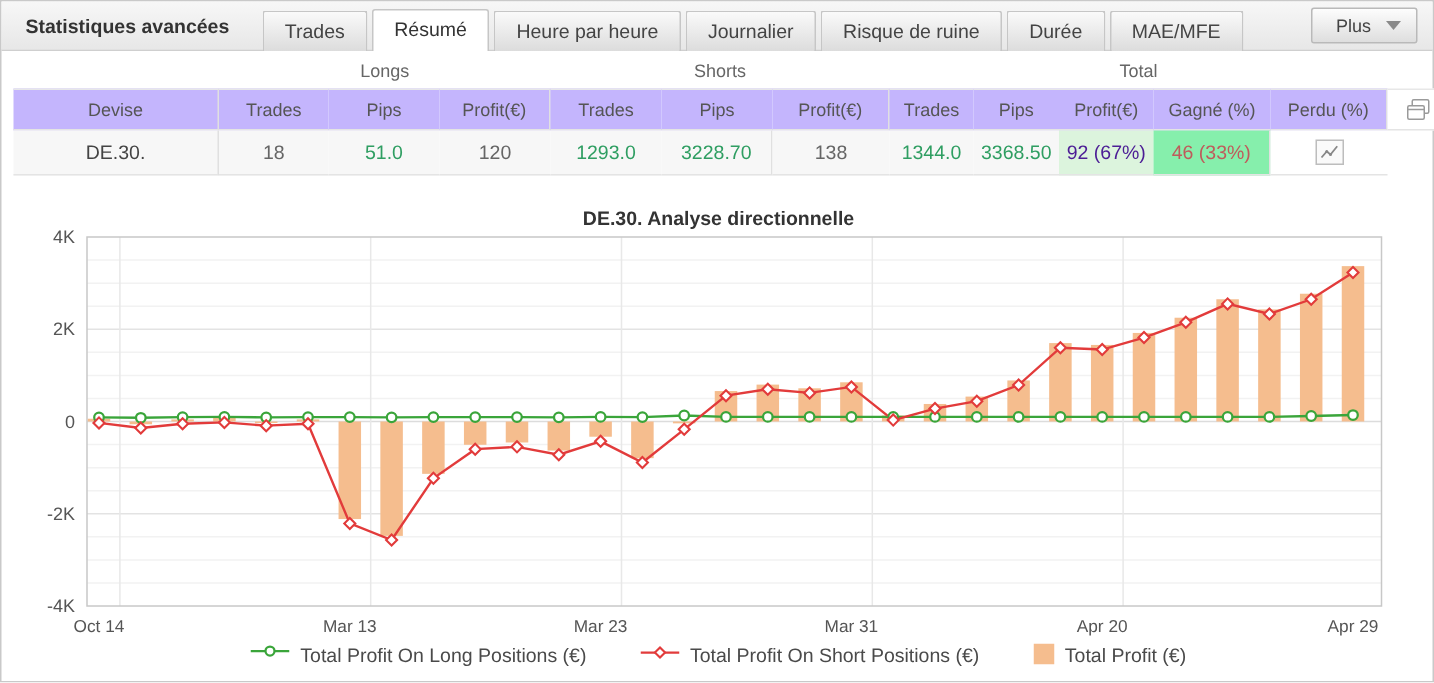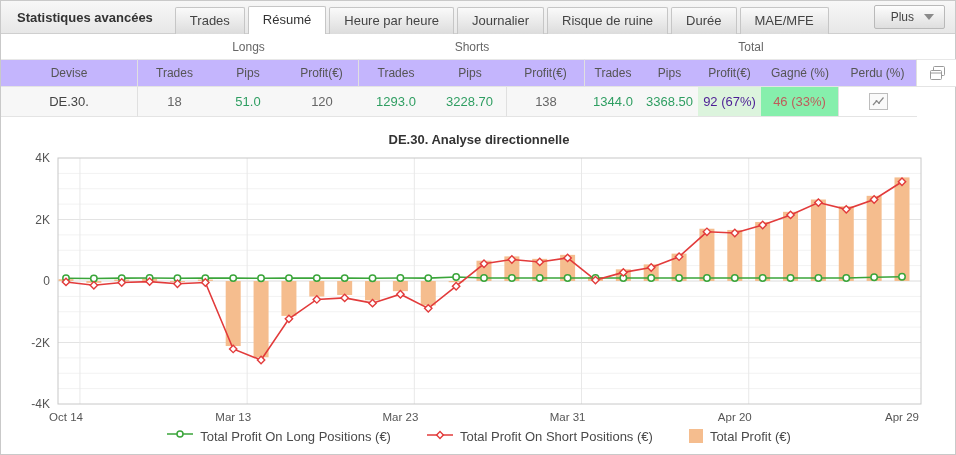--- a/index.html
+++ b/index.html
@@ -16,37 +16,37 @@
          border-radius:2px 2px 0 0; background:linear-gradient(#fafafa,#dcdcdc); margin-bottom:-1px;
          white-space:nowrap; cursor:pointer; }
   .tab.active { background:#fff; color:#333; position:relative; z-index:2; padding-bottom:7px; }
   .more-btn { margin-left:auto; margin-right:10px; align-self:center; display:flex; align-items:center;
               gap:10px; padding:4px 10px 4px 16px; font-size:12px; color:#444; border:1px solid #b9b9b9;
               border-radius:2px; background:linear-gradient(#fdfdfd,#dedede); cursor:pointer; }
   .caret { width:0; height:0; border-left:5px solid transparent; border-right:5px solid transparent;
            border-top:6px solid #8a8a8a; }
 
   
-  .stats-table { display:grid; grid-template-columns:137px 73px 74px 74px 74px 74px 78px 56px 57px 63px 78px 78px 40px; }
+  .stats-table { display:grid; grid-template-columns:137px 73px 74px 74px 74px 74px 78px 56px 57px 63px 78px 78px 40px;padding-left:8px; }
   .cell { display:flex; align-items:center; justify-content:center; font-size:12px; color:#555; }
   .group-row { height:25px; color:#666; }
   .head-row { height:28px; border-top:1px solid #e7e7e7; border-bottom:1px solid #e4e4e4; background:#c4b5fd; }
   .data-row { height:30px; background:#f7f7f7; border-bottom:1px solid #e4e4e4; font-size:13px; color:#666; }
   .sep-r { border-right:1px solid #e0e0e0; }
   .devise { color:#444; }
   .val-green { color:#2f9e62; }
   .cell-gagne { background:#dcf4dd; color:#4c1d95; }
   .cell-perdu { background:#86efac; color:#bf5b5b; }
   .icon-cell { background:#fff; }
   .chart-btn { width:19px; height:17px; border:1px solid #bdbdbd; background:#fafafa; display:flex;
                align-items:center; justify-content:center; cursor:pointer; }
 
   
   .chart-section { position:relative; width:956px; height:330px; margin-top:9px; }
-  .chart-title { position:absolute; top:6px; left:0; width:956px; text-align:center;
+  .chart-title { position:absolute; top:12px; left:0; width:956px; text-align:center;
                  font-size:13px; font-weight:bold; color:#333; }
   .chart-svg { position:absolute; top:0; left:0; }
   .chart-legend { position:absolute; top:303px; left:0; width:956px; display:flex;
                   justify-content:center; gap:36px; align-items:center; }
   .legend-item { display:flex; align-items:flex-start; gap:7px; font-size:13px; color:#4a4a4a; cursor:pointer; }
 </style>
 </head>
 <body>
 
 <div class="container">

